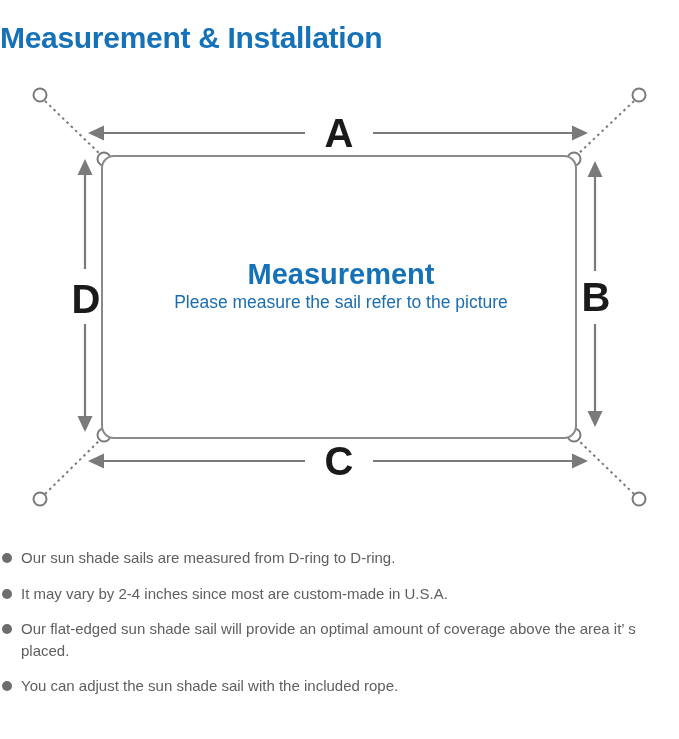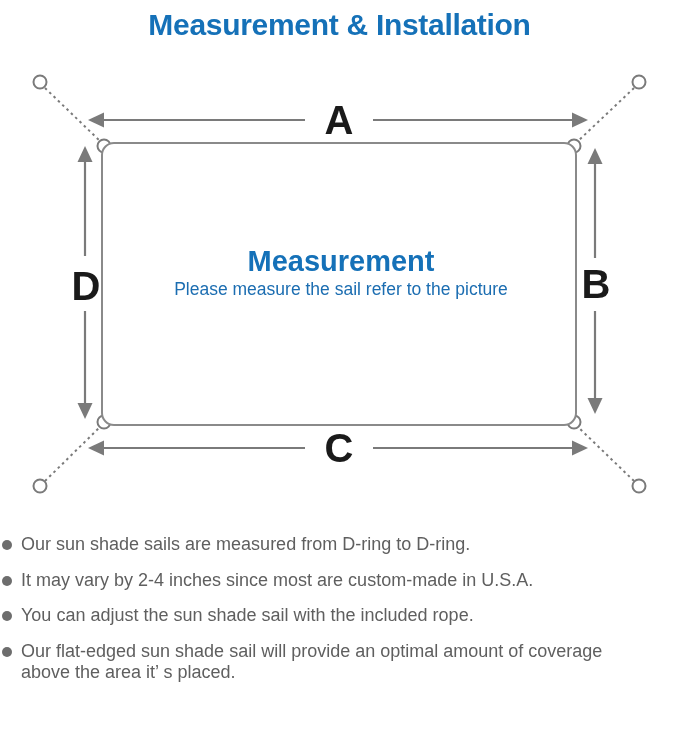--- a/index.html
+++ b/index.html
@@ -4,39 +4,38 @@
 <style>
   * { box-sizing: border-box; }
   html, body {
     margin: 0; padding: 0;
     width: 679px; height: 739px;
     background: #ffffff;
     font-family: "Liberation Sans", sans-serif;
     overflow: hidden;
   }
   .page-title {
-    margin: 0; padding-top: 7px;
-    text-align: center;
+    margin: 0; padding-top: 20px;
     font-size: 30px; font-weight: 700;
     letter-spacing: -0.3px;
     color: #1571b8;
     line-height: 1.2;
   }
   svg.diagram { display: block; margin-top: 15px; }
   .notes {
     list-style: none;
     margin: 26px 0 0 0;
     padding: 0 42px 0 2px;
   }
   .note-item {
     display: flex;
     align-items: flex-start;
     gap: 9px;
     color: #5f5f5f;
-    font-size: 18px;
+    font-size: 15px;
     line-height: 21.5px;
     margin-bottom: 14px;
   }
   .bullet-dot {
     flex: none;
     width: 10px; height: 10px;
     margin-top: 6px;
     border-radius: 50%;
     background: #6d6d6d;
   }
@@ -118,19 +117,19 @@
   <li class="note-item">
     <span class="bullet-dot"></span>
     <span class="note-text">Our sun shade sails are measured from D-ring to D-ring.</span>
   </li>
   <li class="note-item">
     <span class="bullet-dot"></span>
     <span class="note-text">It may vary by 2-4 inches since most are custom-made in U.S.A.</span>
   </li>
   <li class="note-item">
     <span class="bullet-dot"></span>
-    <span class="note-text">You can adjust the sun shade sail with the included rope.</span>
+    <span class="note-text">Our flat-edged sun shade sail will provide an optimal amount of coverage above the area it’ s placed.</span>
   </li>
   <li class="note-item">
     <span class="bullet-dot"></span>
-    <span class="note-text">Our flat-edged sun shade sail will provide an optimal amount of coverage above the area it’ s placed.</span>
+    <span class="note-text">You can adjust the sun shade sail with the included rope.</span>
   </li>
 </ul>
 
 </body></html>

